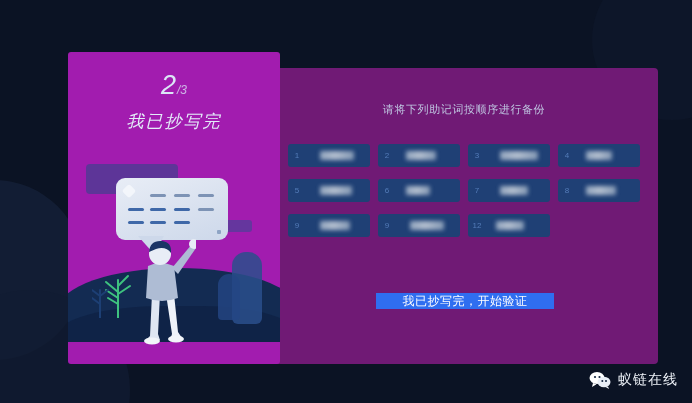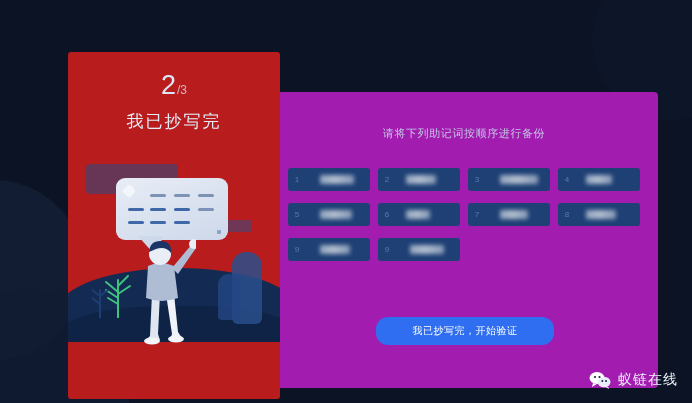--- a/index.html
+++ b/index.html
@@ -17,23 +17,22 @@
     background: #16213a; opacity: .75;
   }
   .blob-a { left: -96px; top: 180px; width: 180px; height: 180px; }
   .blob-b { left: -70px; top: 290px; width: 200px; height: 200px; background: #121c33; }
   .blob-c { right: -60px; top: -40px; width: 160px; height: 160px; background: #101a2e; opacity:.5;}
 
   
   .panel-main {
     position: absolute; left: 270px; top: 68px;
     width: 388px; height: 296px;
-    background: #a21caf;
+    background: #701a75;
     border-radius: 4px;
-    margin-top: 24px;
   }
   .panel-main .instruction {
     position: absolute; left: 0; right: 0; top: 34px;
     text-align: center;
     color: #c6d4ea;
     font-size: 11px;
     letter-spacing: .6px;
     opacity: .92;
   }
 
@@ -64,37 +63,38 @@
   .word-blur {
     height: 9px;
     border-radius: 1px;
     background: linear-gradient(90deg,#9fb0c6 0%, #c3ccd8 45%, #8fa2bb 100%);
     filter: blur(2.2px);
     opacity: .9;
   }
 
   .confirm-btn {
     position: absolute; left: 106px; top: 225px;
-    width: 178px; height: 28px;
+    width: 178px; height: 16px;
     background: #2f6ef0;
-    border: none; border-radius: 12px;
+    border: none; border-radius: 0;
     color: #ffffff;
-    font-size: 10px;
+    font-size: 12px;
     font-family: "Liberation Sans", sans-serif;
     letter-spacing: .5px;
     cursor: pointer;
   }
 
   
   .panel-side {
     position: absolute; left: 68px; top: 52px;
-    width: 212px; height: 347px;
-    background: #b91c1c;
+    width: 212px; height: 312px;
+    background: #a21caf;
     border-radius: 3px;
     overflow: hidden;
+    font-style: italic;
   }
   .step-counter {
     position: absolute; left: 0; right: 0; top: 18px;
     text-align: center;
     color: #dbe6f6;
   }
   .step-counter .num { font-size: 27px; font-weight: 400; letter-spacing: 1px; }
   .step-counter .den { font-size: 12px; opacity: .75; }
   .panel-title {
     position: absolute; left: 0; right: 0; top: 58px;
@@ -213,20 +213,24 @@
           <span class="word-idx">8</span>
           <span class="word-blur" style="width: 30px; margin-left: 10px;"></span>
         </div>
         <div class="word-cell">
           <span class="word-idx">9</span>
           <span class="word-blur" style="width: 30px; margin-left: 14px;"></span>
         </div>
         <div class="word-cell">
           <span class="word-idx">9</span>
           <span class="word-blur" style="width: 34px; margin-left: 14px;"></span>
+        </div>
+        <div class="word-cell">
+          <span class="word-idx">12</span>
+          <span class="word-blur" style="width: 28px; margin-left: 10px;"></span>
         </div>
       </div>
 
     <button class="confirm-btn">我已抄写完，开始验证</button>
   </div>
 
   <div class="panel-side">
 
     <div class="step-counter">
       <span class="num">2</span><span class="den">/3</span>

